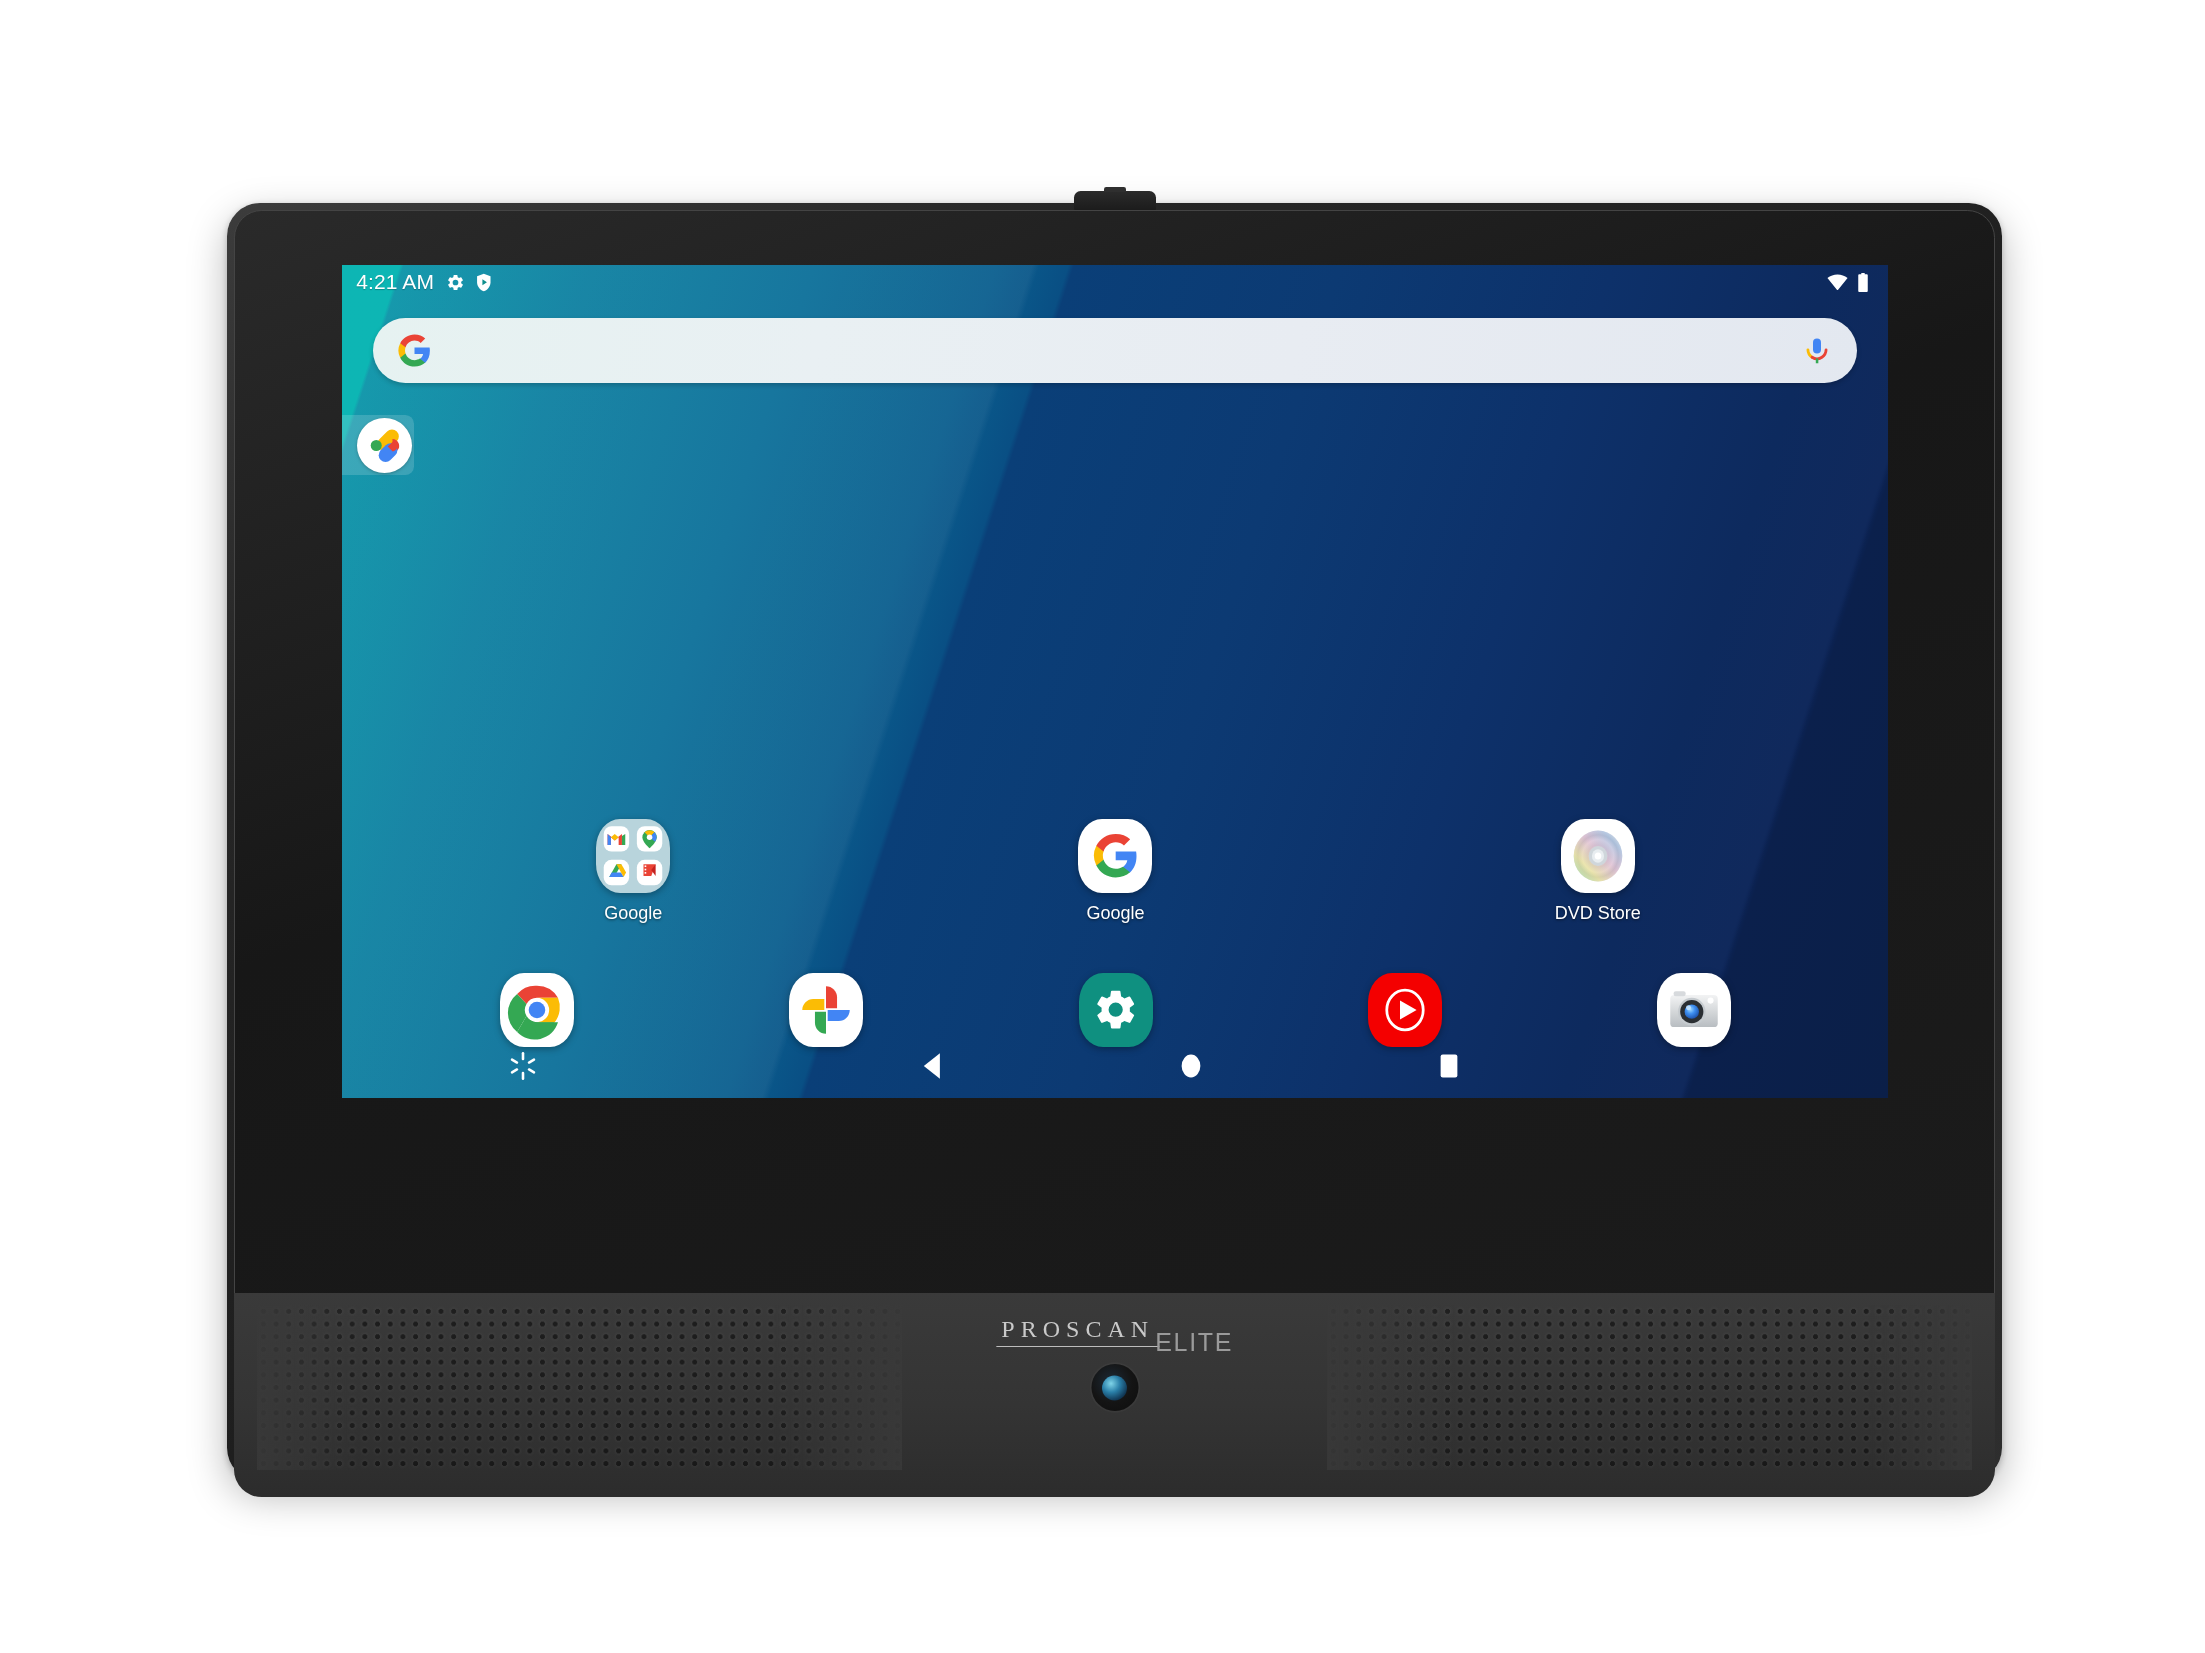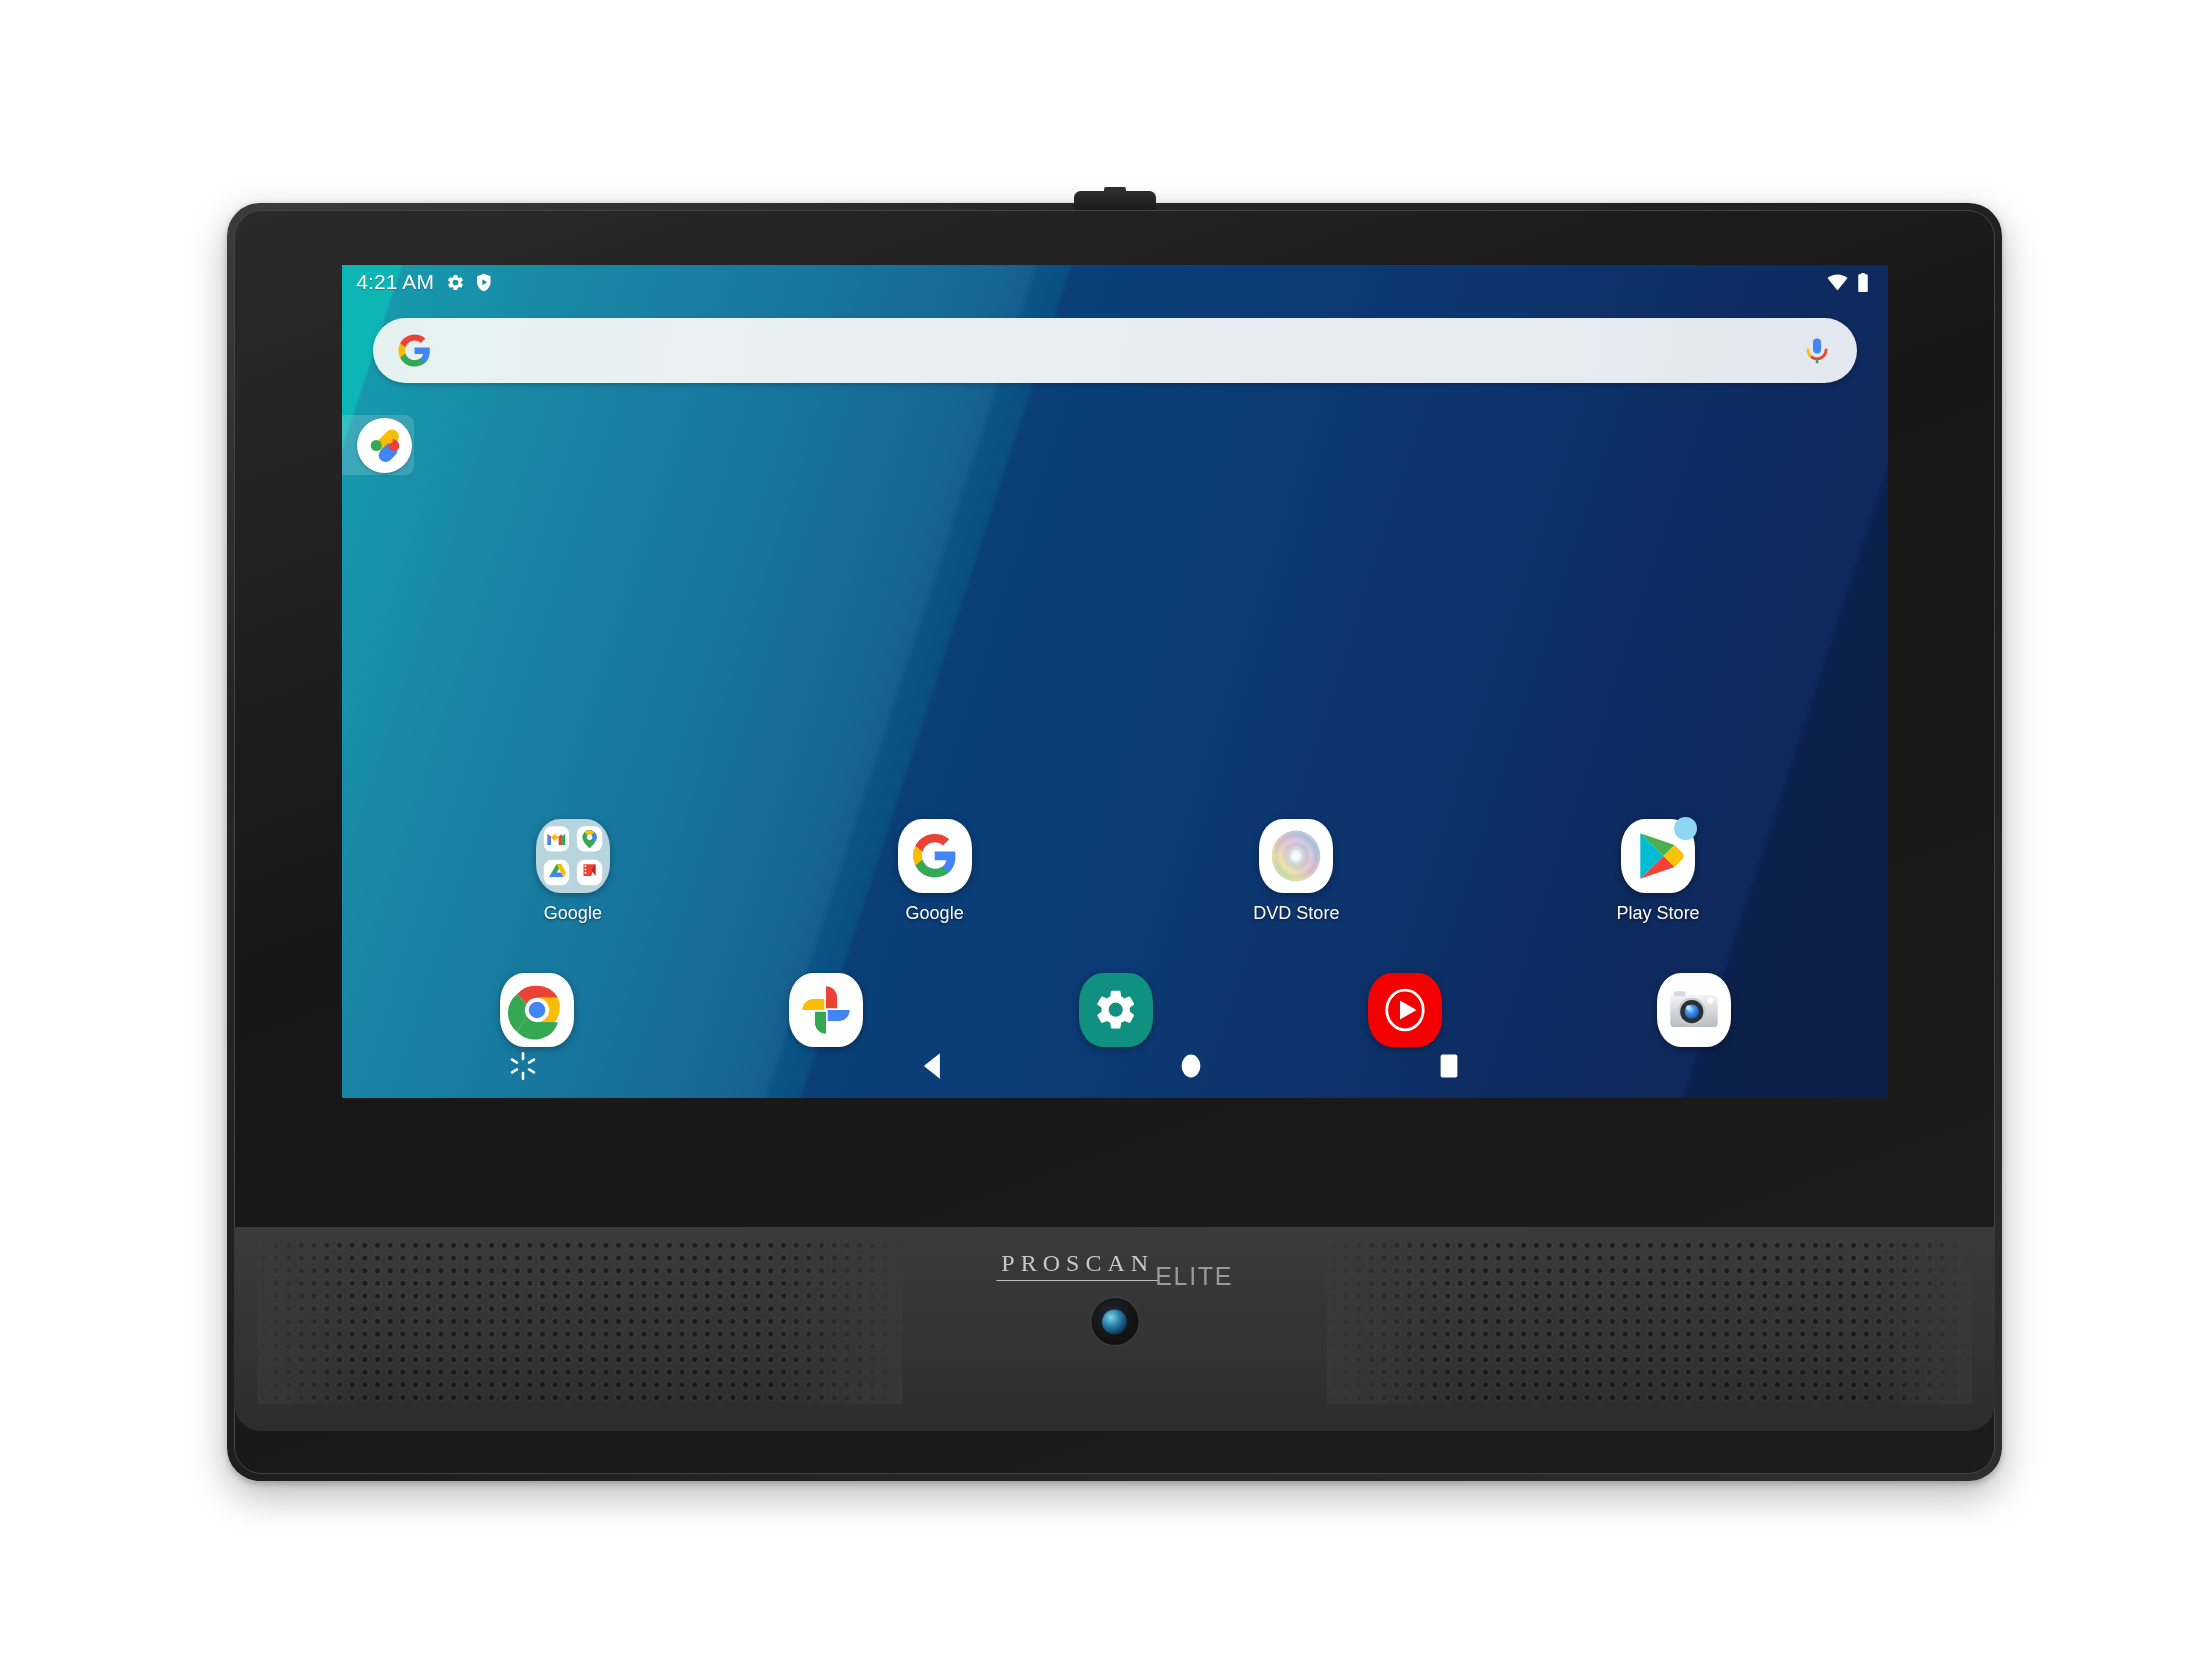--- a/index.html
+++ b/index.html
@@ -237,21 +237,21 @@
   }
   #nav-brightness { left: 11.7%; }
   #nav-back       { left: 38.2%; }
   #nav-home       { left: 54.9%; }
   #nav-recents    { left: 71.6%; }
 
   
   #bottom-bezel {
     position: absolute;
     left: 6.6px; right: 6.6px;
-    top: 1024px;
+    top: 1090px;
     height: 204px;
     border-radius: 0 0 27.6px 27.6px;
     background: linear-gradient(180deg, #3a3a3a 0%, #343434 55%, #2c2c2c 100%);
     overflow: hidden;
     text-decoration: underline;
   }
   .speaker-grille {
     position: absolute;
     top: 12px;
     height: 165px;
@@ -470,33 +470,20 @@
             <ellipse cx="67" cy="67" rx="44" ry="46" fill="url(#rainb)"></ellipse>
             <ellipse cx="67" cy="67" rx="17" ry="18" fill="#cfd6db"></ellipse>
             <ellipse cx="67" cy="67" rx="11" ry="12" fill="#e8edf0"></ellipse>
             <ellipse cx="67" cy="67" rx="6" ry="6.5" fill="#ffffff"></ellipse>
           </svg>
         </div>
         <div class="app-label">DVD Store</div>
       </div>
 
 
-      <div class="app-cell">
-        <div class="app-icon">
-          <div class="badge-dot"></div>
-          <div class="squircle"></div>
-          <svg viewBox="0 0 134 134" style="position:absolute;inset:0;width:100%;height:100%">
-            <path d="M35 26v82l42-41z" fill="#00BCD4"></path>
-            <path d="M35 26l42 41 20-20z" fill="#4CAF50"></path>
-            <path d="M35 108l42-41 20 20z" fill="#F44336"></path>
-            <path d="M97 47l14 14c4 4 4 8 0 12l-14 14-20-20z" fill="#FFC107"></path>
-          </svg>
-        </div>
-        <div class="app-label">Play Store</div>
-      </div>
     </div>
 
     <div class="app-row" id="app-row-2">
 
       <div class="app-cell">
         <div class="app-icon">
           <div class="squircle"></div>
           <svg viewBox="0 0 134 134" style="position:absolute;inset:0;width:100%;height:100%">
             <circle cx="67" cy="67" r="44" fill="#fff"></circle>
             <path d="M67 23a44 44 0 0 1 38 22H67a22 22 0 0 0-19 11L31 38A44 44 0 0 1 67 23z" fill="#EA4335"></path>

